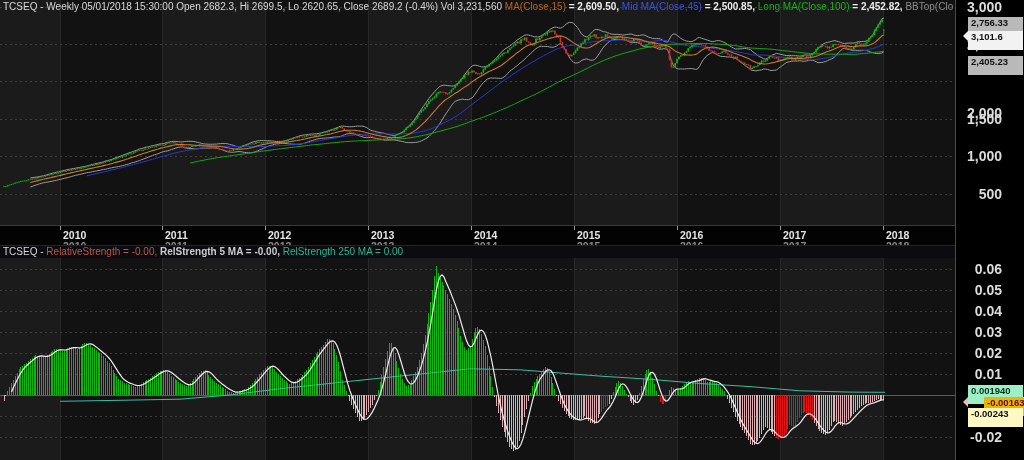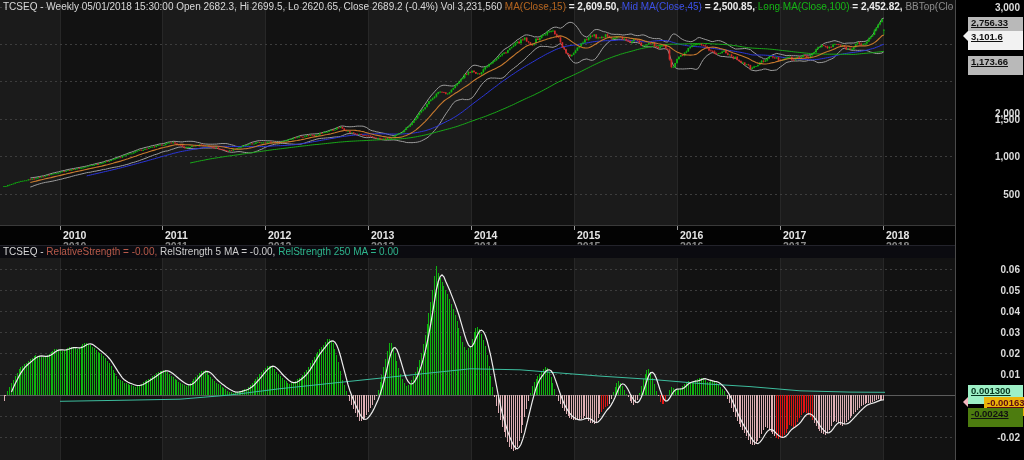--- a/index.html
+++ b/index.html
@@ -8,26 +8,26 @@
   #app *{box-sizing:border-box;}
   .abs{position:absolute;}
   .title-overlay{left:3px;top:1px;width:950px;height:13px;overflow:hidden;white-space:nowrap;
        font-size:10px;line-height:12px;letter-spacing:0;}
   .title-overlay span{white-space:pre;}
   #date-axis{left:0;top:225px;width:955px;height:20px;border-top:1px solid #3a3a3a;background:#030303;}
   #date-axis-clip{left:0;top:240px;width:955px;height:5px;overflow:hidden;}
   #panel2-titlebar{left:0;top:245px;width:955px;height:13px;background:#0b0b10;border-top:1px solid #23232b;}
   #panel2-titlebar .title-overlay{top:0;}
   #right-axis{left:955px;top:0;width:69px;height:460px;background:#000;border-left:1px solid #4a4a4a;}
-  .axis-label{position:absolute;right:4px;font-size:10px;font-weight:bold;color:#dcdcdc;line-height:11px;white-space:nowrap;}
+  .axis-label{position:absolute;right:22px;font-size:14px;font-weight:bold;color:#dcdcdc;line-height:11px;white-space:nowrap;}
   .year-label{position:absolute;top:3px;font-size:10.5px;font-weight:bold;color:#e6e6e6;white-space:nowrap;}
   .year-tick{position:absolute;top:0;width:1px;height:4px;background:#9a9a9a;}
   .clip-year{position:absolute;top:0;font-size:10.5px;font-weight:bold;color:#8a8a8a;white-space:nowrap;}
   .badge{position:absolute;height:11px;font-size:9.5px;font-weight:bold;line-height:11px;white-space:nowrap;}
-  .badge .box{display:inline-block;height:19px;padding:0 3px;overflow:hidden;vertical-align:top;text-decoration:underline;}
+  .badge .box{display:inline-block;height:19px;padding:0 3px;overflow:hidden;vertical-align:top;}
   .badge .arr{display:inline-block;width:0;height:0;border-top:5.5px solid transparent;
       border-bottom:5.5px solid transparent;vertical-align:top;}
   svg{display:block;}
 </style>
 </head>
 <body>
 
 <div id="app">
   <svg id="svg-top" class="abs" style="left:0;top:0" width="955" height="225">
       <rect x="0" y="0" width="60" height="225" fill="#1b1b1b"></rect>
@@ -1028,21 +1028,21 @@
       <div class="clip-year" style="left: 268px;">2012</div>
       <div class="clip-year" style="left: 371px;">2013</div>
       <div class="clip-year" style="left: 474px;">2014</div>
       <div class="clip-year" style="left: 577px;">2015</div>
       <div class="clip-year" style="left: 680px;">2016</div>
       <div class="clip-year" style="left: 783px;">2017</div>
       <div class="clip-year" style="left: 886px;">2018</div>
     </div>
 
   <div id="panel2-titlebar" class="abs">
-    <div id="title-bottom" class="abs title-overlay"><span style="color: rgb(216, 216, 216);">TCSEQ - </span><span style="color: rgb(184, 90, 74);">RelativeStrength = -0.00, </span><span style="color: rgb(204, 204, 204);">RelStrength 5 MA = -0.00, </span><span style="color: rgb(46, 180, 140);">RelStrength 250 MA = 0.00</span></div>
+    <div id="title-bottom" class="abs title-overlay"><span style="color: rgb(216, 216, 216);">TCSEQ - </span><span style="color: rgb(184, 90, 74);">RelativeStrength = -0.00, </span><span style="color: rgb(204, 204, 204); font-weight: bold;">RelStrength 5 MA = -0.00, </span><span style="color: rgb(46, 180, 140);">RelStrength 250 MA = 0.00</span></div>
   </div>
 
   <svg id="svg-bot" class="abs" style="left:0;top:258px" width="955" height="202">
       <rect x="0" y="0" width="60" height="202" fill="#1b1b1b"></rect>
       <rect x="60" y="0" width="102" height="202" fill="#121212"></rect>
       <rect x="162" y="0" width="103" height="202" fill="#1b1b1b"></rect>
       <rect x="265" y="0" width="103" height="202" fill="#121212"></rect>
       <rect x="368" y="0" width="103" height="202" fill="#1b1b1b"></rect>
       <rect x="471" y="0" width="103" height="202" fill="#121212"></rect>
       <rect x="574" y="0" width="103" height="202" fill="#1b1b1b"></rect>
@@ -1550,18 +1550,18 @@
       <div class="axis-label" style="top: 264px;">0.06</div>
       <div class="axis-label" style="top: 285px;">0.05</div>
       <div class="axis-label" style="top: 306px;">0.04</div>
       <div class="axis-label" style="top: 327px;">0.03</div>
       <div class="axis-label" style="top: 348px;">0.02</div>
       <div class="axis-label" style="top: 369px; margin-left: 20px;">0.01</div>
       <div class="axis-label" style="top: 411px;">-0.01</div>
       <div class="axis-label" style="top: 432px;">-0.02</div>
       <div class="badge" style="top: 17px; left: 12px; width: 60px;"><span class="box" style="background: rgb(185, 185, 185); color: rgb(17, 17, 17); width: 55px;">2,756.33</span></div>
       <div class="badge" style="top: 31px; left: 7px; width: 60px;"><span class="arr" style="border-right: 5px solid rgb(242, 242, 242);"></span><span class="box" style="background: rgb(242, 242, 242); color: rgb(17, 17, 17); width: 55px;">3,101.6</span></div>
-      <div class="badge" style="top: 56px; left: 12px; width: 60px;"><span class="box" style="background: rgb(185, 185, 185); color: rgb(17, 17, 17); width: 55px;">1,173.66</span></div>
-      <div class="badge" style="top: 385px; left: 12px; width: 60px;"><span class="box" style="background: rgb(157, 240, 198); color: rgb(6, 51, 30); width: 55px;">0.001300</span></div>
+      <div class="badge" style="top: 56px; left: 12px; width: 60px;"><span class="box" style="background: rgb(185, 185, 185); color: rgb(17, 17, 17); width: 55px;">2,405.23</span></div>
+      <div class="badge" style="top: 385px; left: 12px; width: 60px;"><span class="box" style="background: rgb(157, 240, 198); color: rgb(6, 51, 30); width: 55px;">0.001940</span></div>
       <div class="badge" style="top: 397px; left: 7px; width: 60px;"><span class="arr" style="border-right: 5px solid rgb(245, 183, 191);"></span><span class="box" style="background: #eab308; color: rgb(90, 10, 20); width: 55px; margin-left: 16px;">-0.00163</span></div>
-      <div class="badge" style="top: 408px; left: 12px; width: 60px;"><span class="box" style="background: #4d7c0f; color: rgb(17, 17, 17); width: 55px;">-0.00243</span></div>
+      <div class="badge" style="top: 408px; left: 12px; width: 60px;"><span class="box" style="background: #fef9c3; color: rgb(17, 17, 17); width: 55px;">-0.00243</span></div>
     </div>
 </div>
 
 </body></html>

